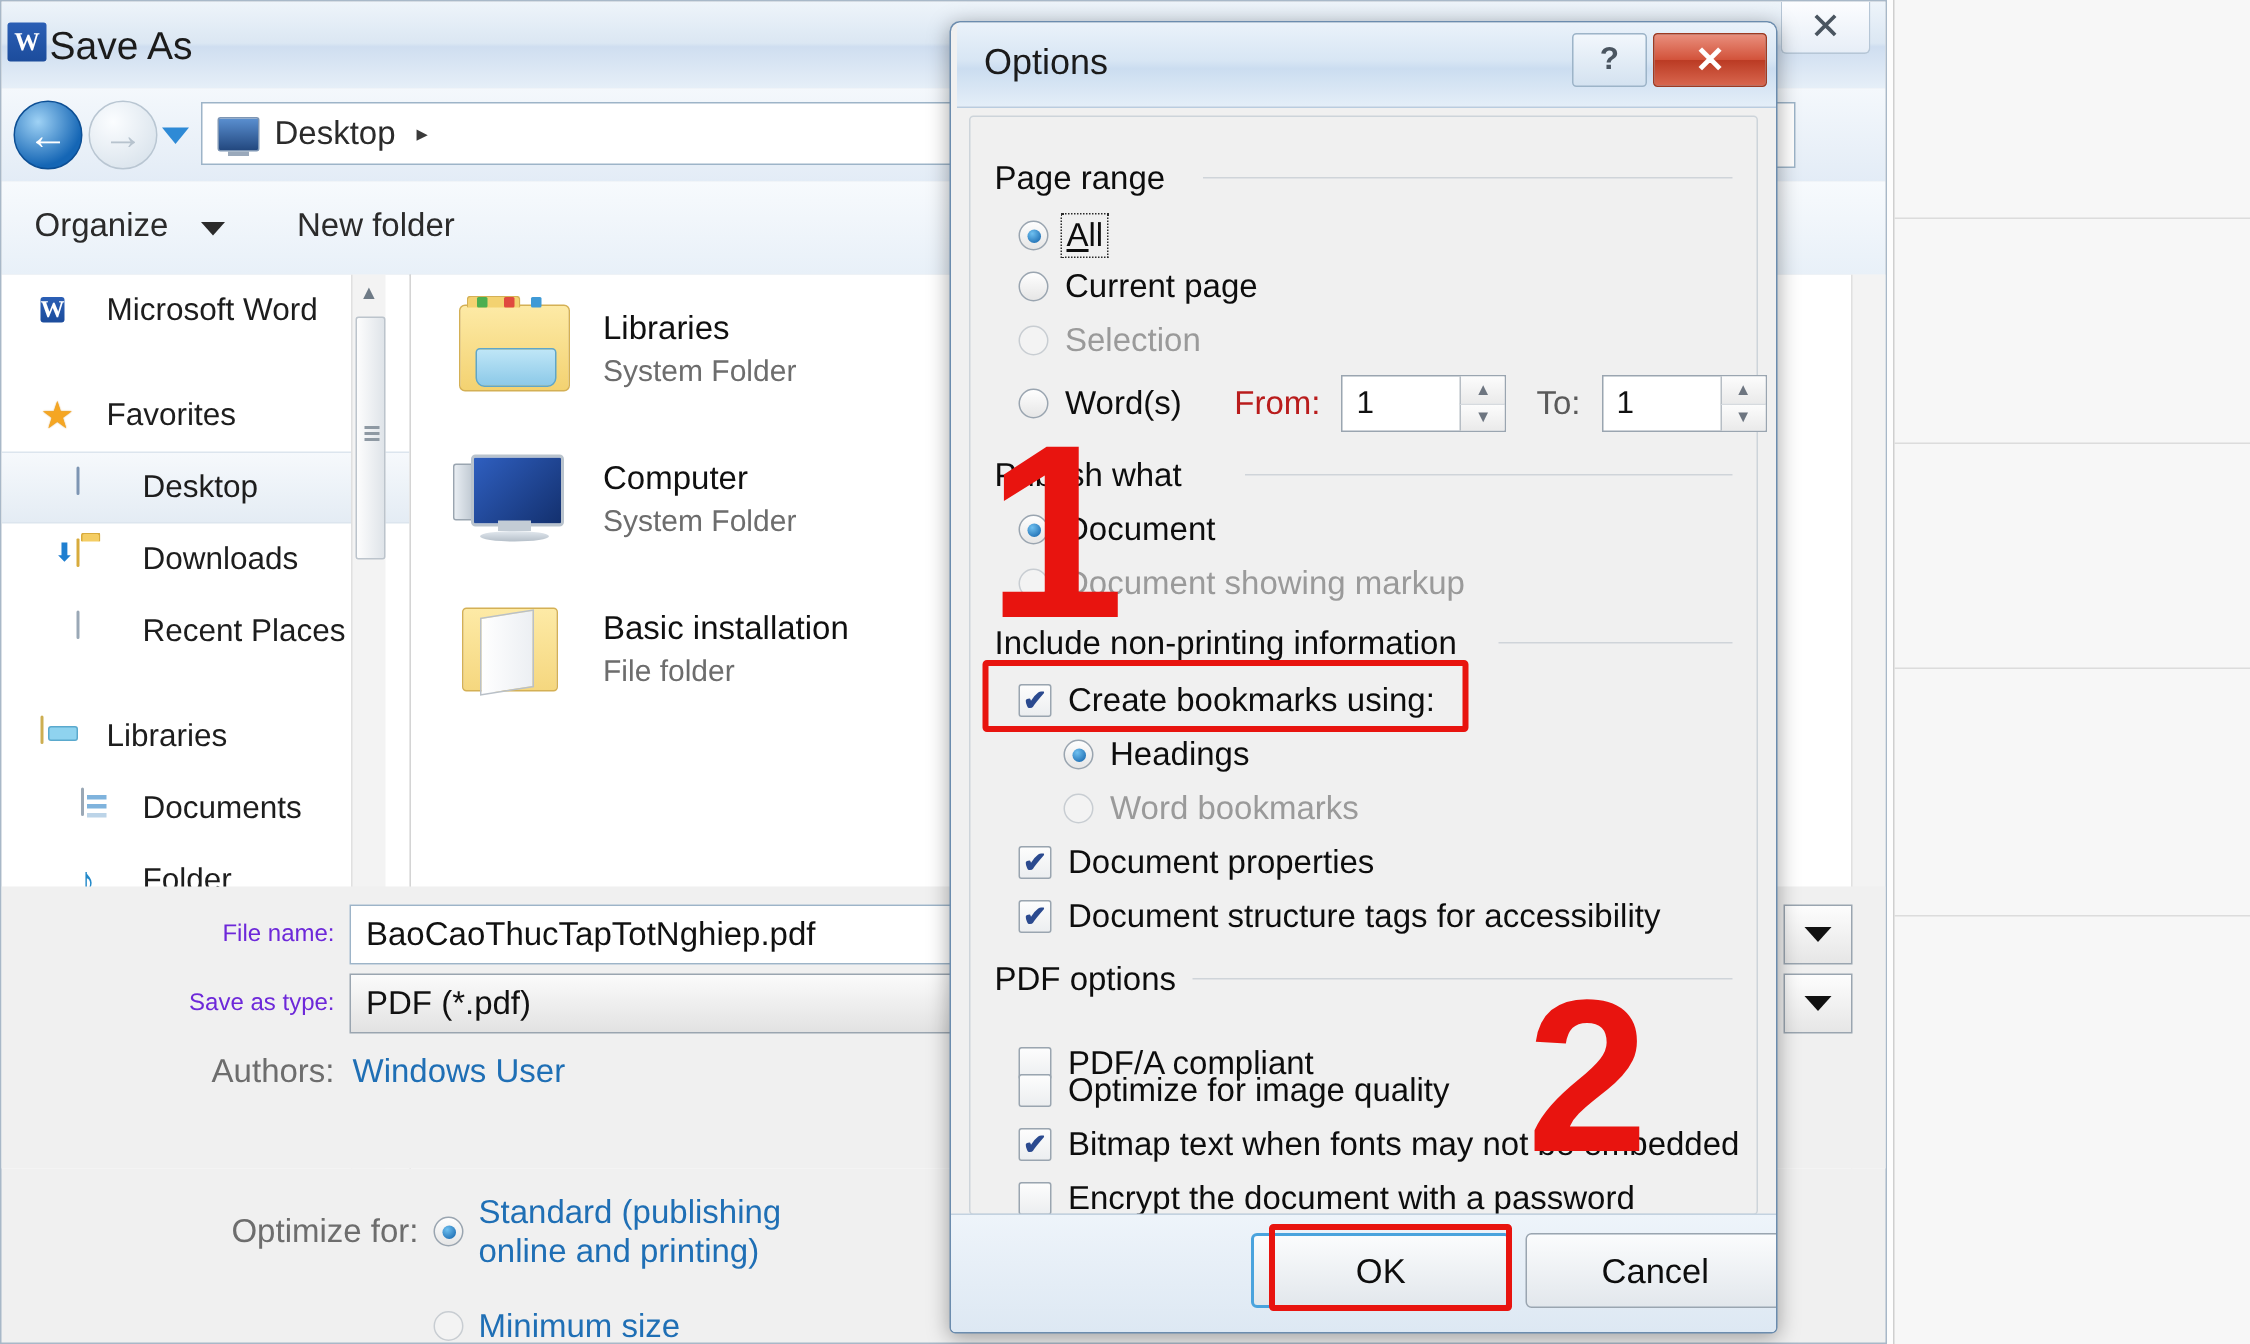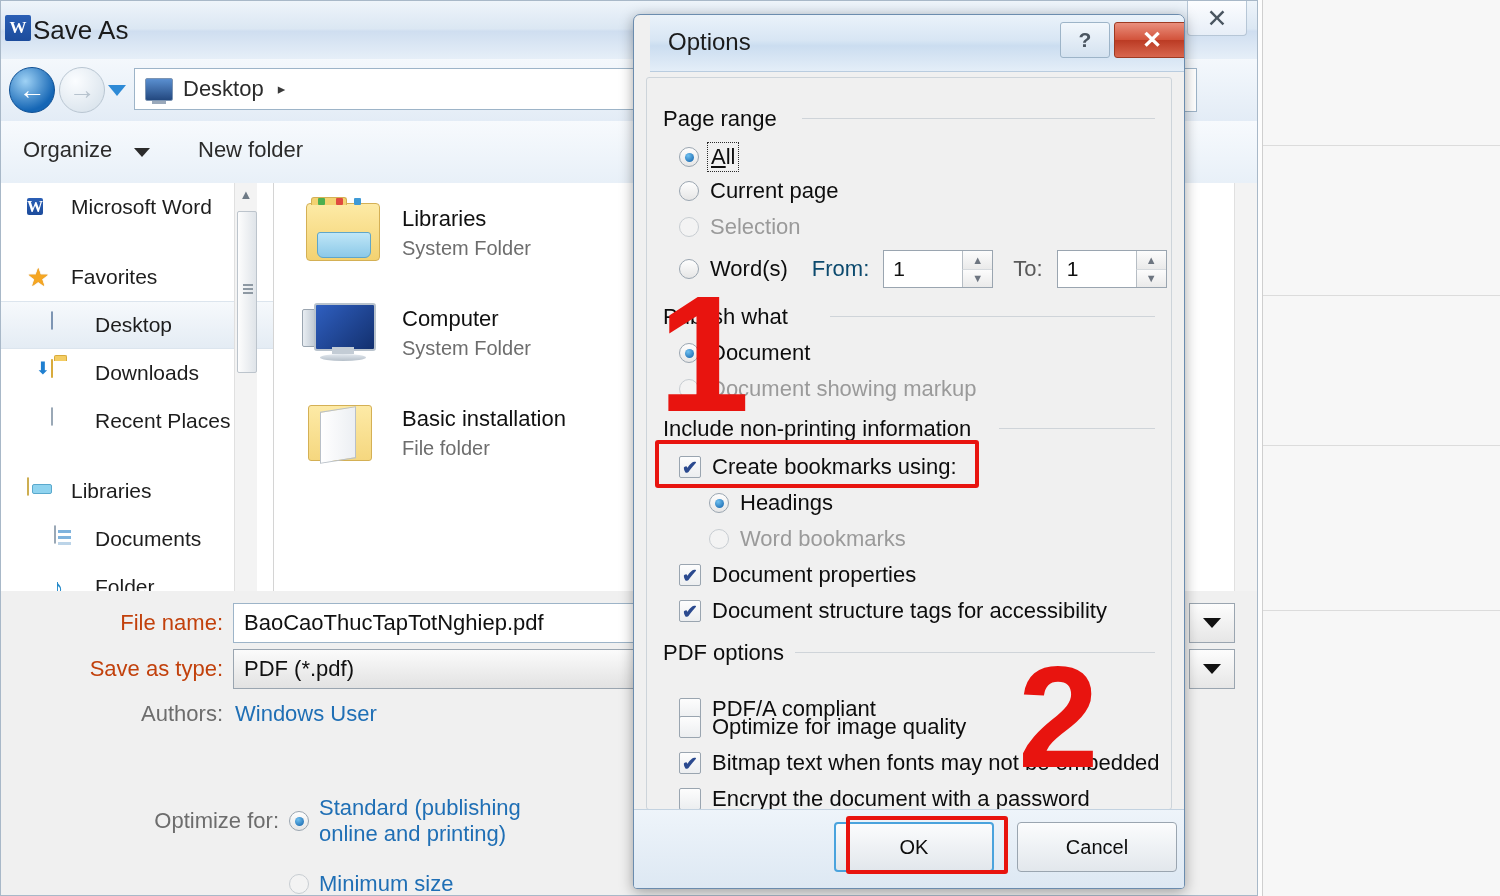--- a/index.html
+++ b/index.html
@@ -187,21 +187,21 @@
     background:linear-gradient(to bottom,#fdeaa6,#f5d77f);border:1px solid #d4b055;}
   .fi-fold-door{position:absolute;left:20px;top:16px;width:34px;height:50px;
     background:linear-gradient(to right,#ffffff,#eceff3);border:1px solid #b9c0c8;
     transform:skewY(-9deg);}
   #file-scroll{position:absolute;right:0;top:0;width:22px;height:100%;background:#f3f3f3;border-left:1px solid #e0e0e0;}
 
   
   #formarea{position:absolute;left:0;bottom:0;width:100%;height:116px;}
   #form-fields{position:absolute;left:0;top:-188px;width:100%;height:188px;background:#f0f0f0;}
   .frow{position:absolute;display:flex;align-items:center;}
-  .flabel{font-size:22px;color:#c2410c;text-align:right;}
+  .flabel{font-size:16px;color:#6d28d9;text-align:right;}
   .finput{
     background:#fff;border:1px solid #9db4c8;height:40px;
     display:flex;align-items:center;padding-left:10px;box-sizing:border-box;
     font-size:22px;color:#111;
   }
   .fselect{
     background:linear-gradient(to bottom,#fbfbfb,#e2e2e2);border:1px solid #9aa5b0;height:40px;
     display:flex;align-items:center;padding-left:10px;box-sizing:border-box;
     font-size:22px;color:#111;
   }
@@ -226,21 +226,21 @@
   #options{
     position:absolute;left:633px;top:14px;width:552px;height:875px;
     background:#f0f0f0;
     border:1px solid #6b8cae;
     border-radius:7px 7px 4px 4px;
     box-sizing:border-box;
     box-shadow:0 3px 14px rgba(0,0,0,.35);
     overflow:hidden;
   }
   #opt-titlebar{
-    position:absolute;left:16px;top:0;width:100%;height:56px;
+    position:absolute;left:4px;top:0;width:100%;height:56px;
     background:linear-gradient(to bottom,#eaf2fa 0%,#d8e6f4 45%,#cbddf0 55%,#e4eef8 100%);
     border-bottom:1px solid #b9ccdf;
   }
   #opt-title{position:absolute;left:18px;top:13px;font-size:24px;color:#1b1b1b;}
   #opt-help{
     position:absolute;right:90px;top:7px;width:48px;height:34px;
     background:linear-gradient(to bottom,#f2f7fc,#d4e2f0);
     border:1px solid #9db4c8;border-radius:3px;
     display:flex;align-items:center;justify-content:center;
     font-size:21px;color:#4a5560;font-weight:bold;
@@ -282,25 +282,25 @@
     display:flex;flex-direction:column;}
   .spin-b{flex:1;background:linear-gradient(to bottom,#fcfcfc,#eaeaea);
     border-left:1px solid #b6bdc4;display:flex;align-items:center;justify-content:center;
     color:#6d7580;font-size:11px;}
   .spin-b:first-child{border-bottom:1px solid #d6dade;}
 
   
   #opt-footer{position:absolute;left:0;bottom:0;width:100%;height:78px;
     background:linear-gradient(to bottom,#eef4fa,#dde8f3);border-top:1px solid #c3d2e0;}
   .dlgbtn{
-    position:absolute;width:160px;height:50px;
+    position:absolute;width:173px;height:50px;
     background:linear-gradient(to bottom,#fbfcfd,#e2e7ec);
     border:1px solid #9aa5b0;border-radius:4px;
     display:flex;align-items:center;justify-content:center;
-    font-size:20px;color:#0d0d0d;box-sizing:border-box;
+    font-size:23px;color:#0d0d0d;box-sizing:border-box;
   }
   #ok-btn{left:200px;top:12px;border:2px solid #4aa3dd;}
   #cancel-btn{left:383px;top:12px;}
 
   
   .red-box{position:absolute;border:4px solid #e8140f;border-radius:3px;pointer-events:none;}
   .red-num{
     position:absolute;color:#e8140f;font-weight:bold;
     font-family:"Liberation Sans",sans-serif;line-height:1;pointer-events:none;
   }
@@ -496,21 +496,21 @@
       <span class="radio"></span>
       <span class="optlabel">Current page</span>
     </div>
     <div class="optrow" style="left:32px;top:136px">
       <span class="radio dis"></span>
       <span class="optlabel dis">Selection</span>
     </div>
     <div class="optrow" style="left:32px;top:172px">
       <span class="radio"></span>
       <span class="optlabel">Word(s)</span>
-      <span class="optlabel" style="margin-left:24px;color:#0c4a6e">From:</span>
+      <span class="optlabel" style="margin-left:35px;color:#b91c1c">From:</span>
       <span class="spin" style="margin-left:14px">
         <span>1</span>
         <span class="spin-btns">
           <span class="spin-b">▲</span>
           <span class="spin-b">▼</span>
         </span>
       </span>
       <span class="optlabel" style="margin-left:20px;color:#5a5a5a">To:</span>
       <span class="spin" style="margin-left:14px">
         <span>1</span>

